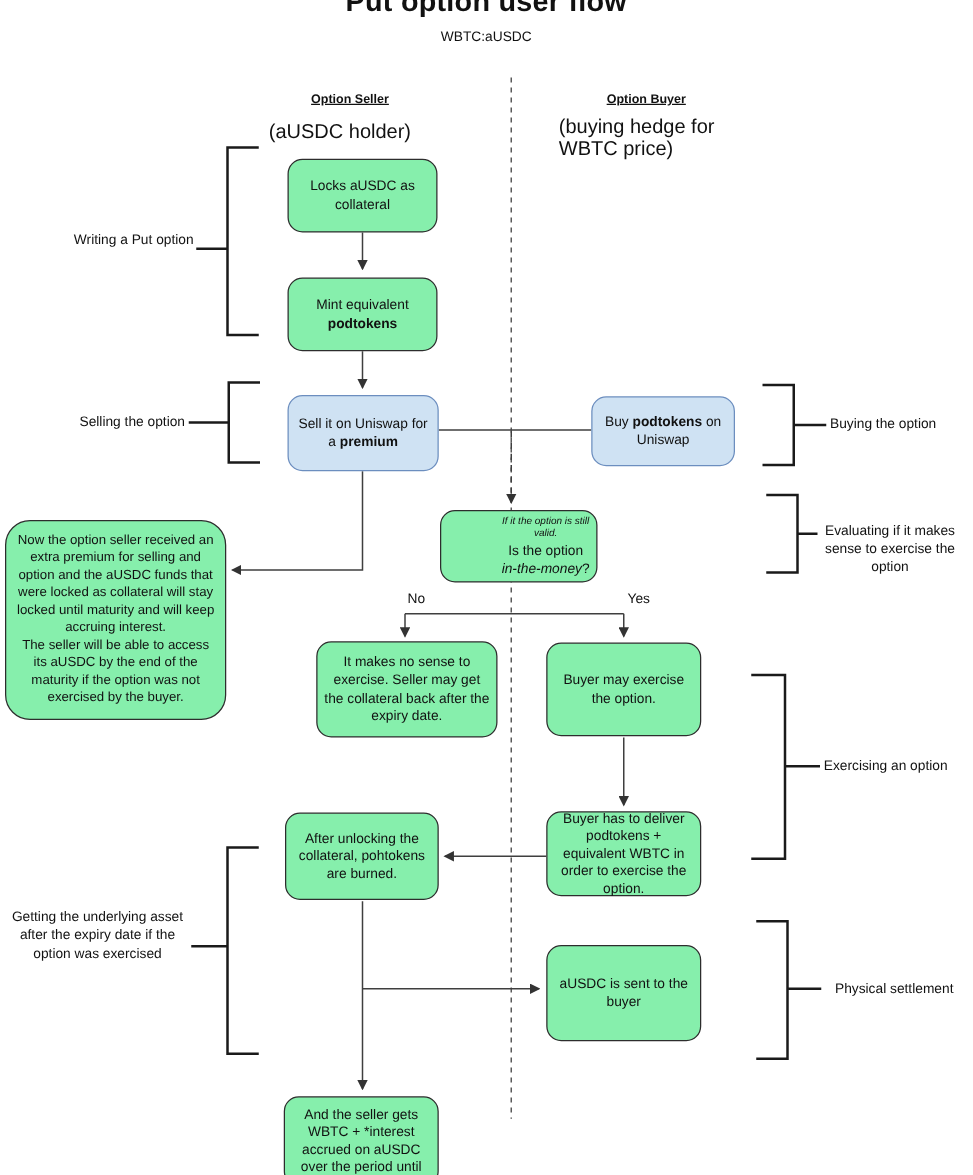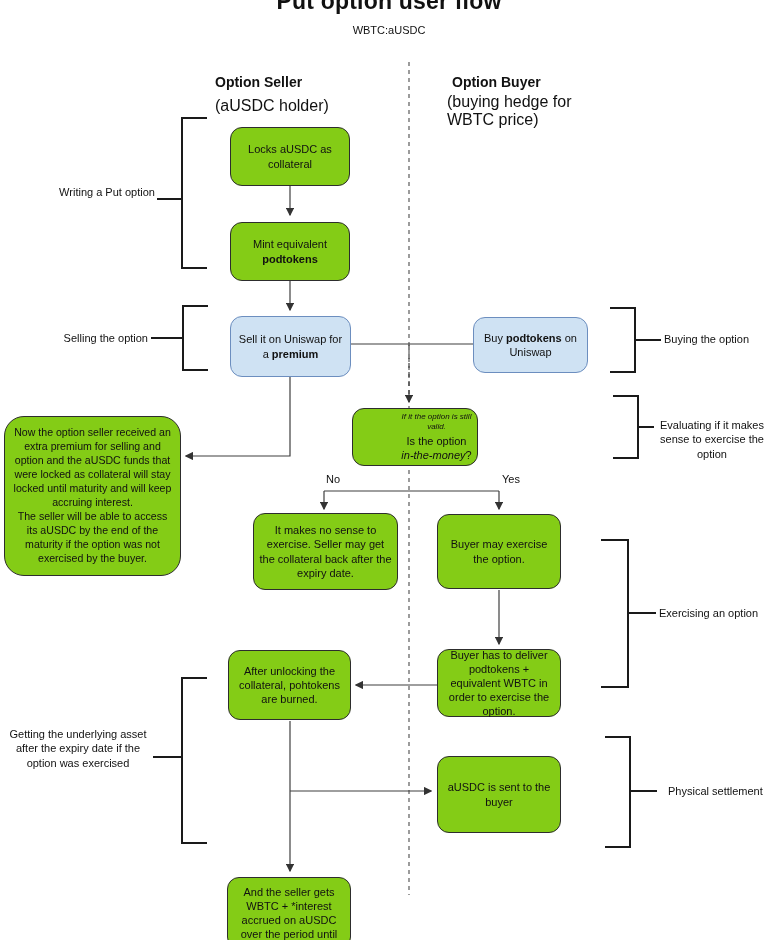--- a/index.html
+++ b/index.html
@@ -2,23 +2,23 @@
 <html><head>
 <meta charset="utf-8">
 <style>
   html,body{margin:0;padding:0;background:#ffffff;}
   body{width:778px;height:940px;overflow:hidden;position:relative;
        font-family:"Liberation Sans","DejaVu Sans",sans-serif;color:#111;}
   .stage{position:absolute;width:778px;height:940px;top:0;left:0;}
   .title{position:absolute;top:-12px;left:0;width:778px;text-align:center;
          font-size:23px;font-weight:bold;letter-spacing:.2px;}
   .subtitle{position:absolute;top:24px;left:0;width:778px;text-align:center;font-size:11px;}
-  .colhead{position:absolute;width:130px;font-size:14px;font-weight:bold;}
+  .colhead{position:absolute;width:130px;text-align:center;font-size:10px;font-weight:bold;text-decoration:underline;}
   .colsub{position:absolute;width:130px;text-align:left;font-size:16px;font-weight:normal;}
-  .box{position:absolute;box-sizing:border-box;background:#84cc16;border:1px solid #2d2d2d;
+  .box{position:absolute;box-sizing:border-box;background:#86efac;border:1px solid #2d2d2d;
        border-radius:12px;display:flex;flex-direction:column;align-items:center;
        justify-content:center;text-align:center;font-size:11px;line-height:1.28;
        padding:3px 5px;}
   .box.blue{background:#cfe2f3;border-color:#6c8ebf;}
   .box.soft{border-radius:20px;line-height:1.32;font-size:10.6px;}
   .decision-note{font-size:8px;font-style:italic;margin-bottom:1px;}
   .decision-q{font-size:11px;}
   .lbl{position:absolute;font-size:11px;line-height:1.3;}
   .tc{text-align:center;} .tr{text-align:right;} .tl{text-align:left;}
   svg.layer{position:absolute;top:0;left:0;width:778px;height:940px;pointer-events:none;}

